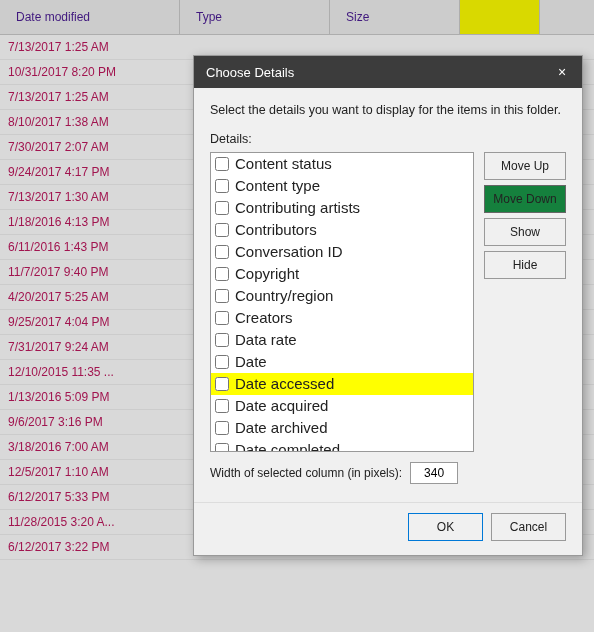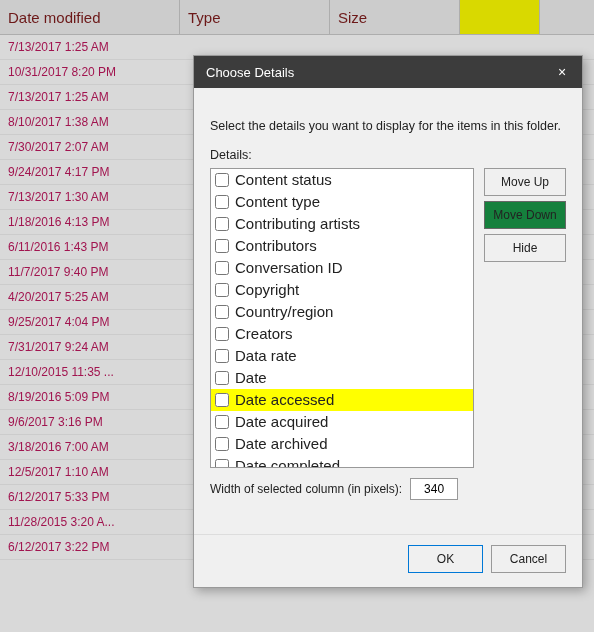--- a/index.html
+++ b/index.html
@@ -24,27 +24,27 @@
 
     .bg-header {
       display: flex;
       background: #f0f0f0;
       border-bottom: 1px solid #ccc;
       height: 35px;
       align-items: center;
     }
 
     .bg-header-cell {
-      padding: 0 8px;
+      padding: 0 16px;
       border-right: 1px solid #ccc;
       height: 100%;
       display: flex;
       align-items: center;
-      color: #7f1d1d;
-      font-size: 15px;
+      color: #4c1d95;
+      font-size: 12px;
     }
 
     .col-date { width: 180px; }
     .col-type { width: 150px; }
     .col-size { width: 130px; }
     .col-highlight {
       width: 80px;
       background: #ffff00;
     }
 
@@ -109,21 +109,21 @@
       align-items: center;
       justify-content: center;
       cursor: pointer;
       color: #fff;
       font-size: 14px;
       border: none;
       background: transparent;
     }
 
     .dialog-body {
-      padding: 30px 16px;
+      padding: 14px 16px;
     }
 
     .dialog-description {
       font-size: 12.5px;
       color: #222;
       margin-bottom: 12px;
       line-height: 1.4;
     }
 
     .details-label {
@@ -320,21 +320,21 @@
       <div class="bg-row">
         <div class="bg-row-cell bg-row-date">9/25/2017 4:04 PM</div>
       </div>
       <div class="bg-row">
         <div class="bg-row-cell bg-row-date">7/31/2017 9:24 AM</div>
       </div>
       <div class="bg-row">
         <div class="bg-row-cell bg-row-date">12/10/2015 11:35 ...</div>
       </div>
       <div class="bg-row">
-        <div class="bg-row-cell bg-row-date">8/19/2016 5:09 PM</div>
+        <div class="bg-row-cell bg-row-date">1/13/2016 5:09 PM</div>
       </div>
       <div class="bg-row">
         <div class="bg-row-cell bg-row-date">9/6/2017 3:16 PM</div>
       </div>
       <div class="bg-row">
         <div class="bg-row-cell bg-row-date">3/18/2016 7:00 AM</div>
       </div>
       <div class="bg-row">
         <div class="bg-row-cell bg-row-date">12/5/2017 1:10 AM</div>
       </div>
@@ -415,20 +415,21 @@
             <span class="list-item-label">Date archived</span>
           </div>
           <div class="list-item">
             <input type="checkbox" style="">
             <span class="list-item-label">Date completed</span>
           </div>
         </div>
       <div class="dialog-buttons-right">
         <button class="btn">Move Up</button>
         <button class="btn btn-active">Move Down</button>
+        <button class="btn">Show</button>
         <button class="btn">Hide</button>
       </div>
     </div>
     <div class="dialog-bottom">
       <span class="width-label">Width of selected column (in pixels):</span>
       <input class="width-input" type="text" id="width-input" value="340" style="">
     </div>
   </div>
   <div class="dialog-footer">
     <button class="btn-ok btn">OK</button>

